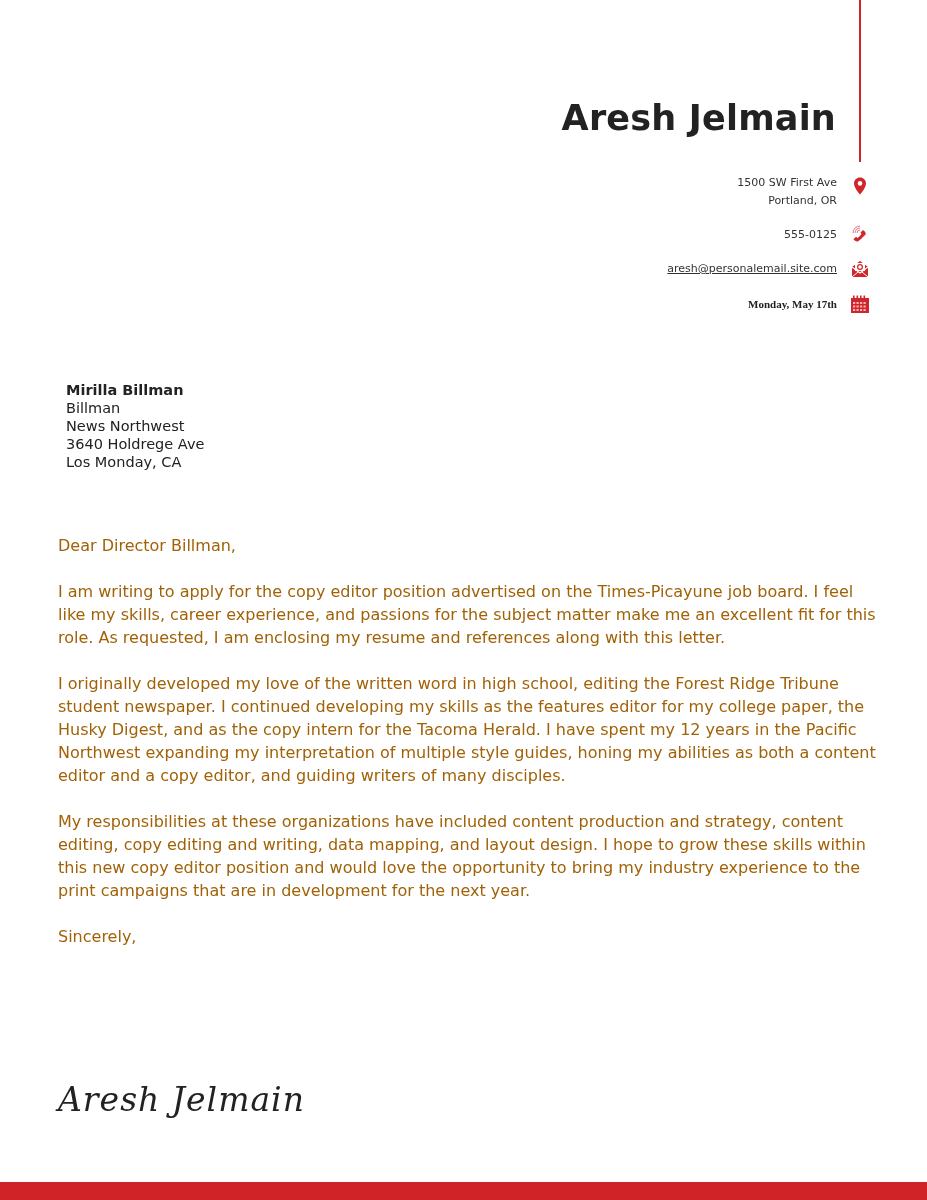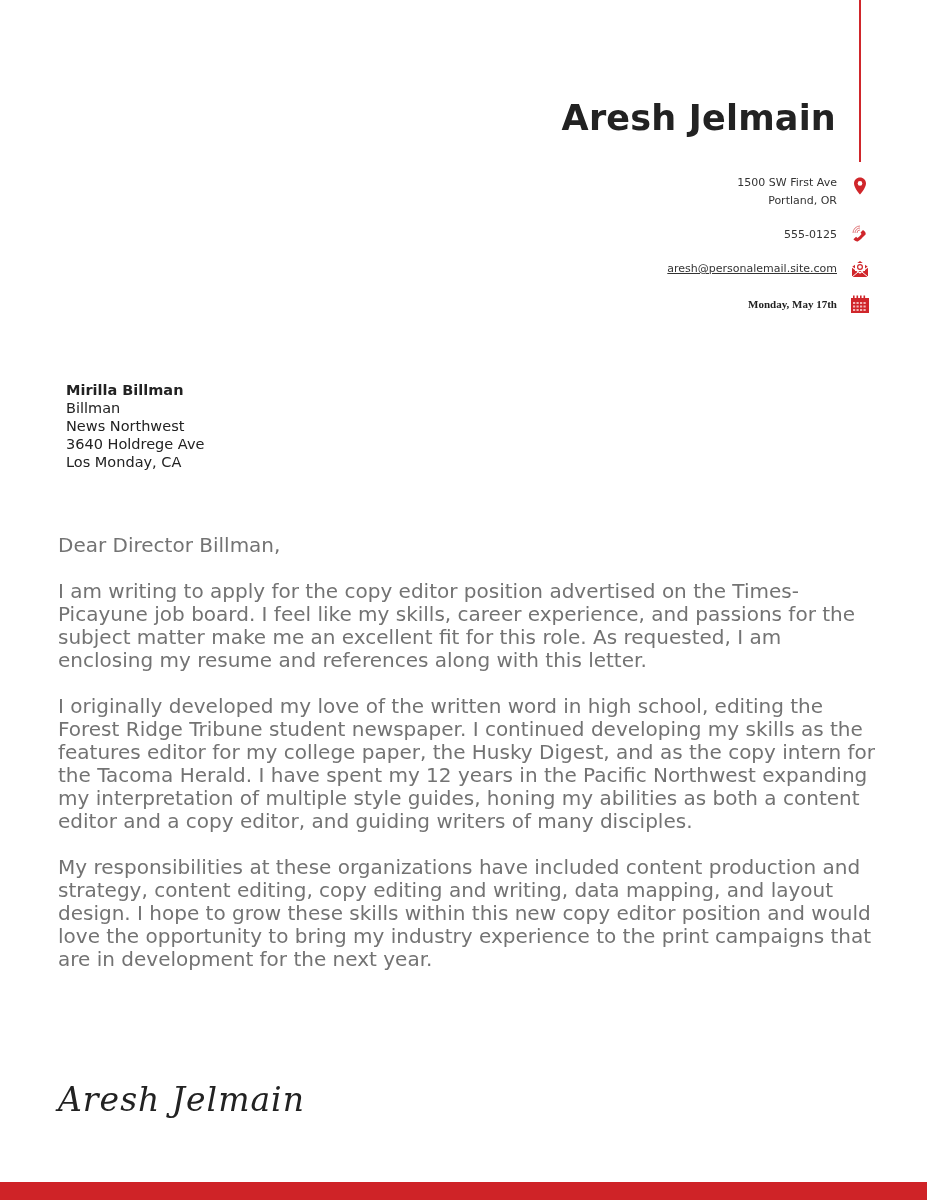--- a/index.html
+++ b/index.html
@@ -69,23 +69,23 @@
     color: #222222;
   }
   .recipient .line { display: block; }
   .recipient .name { font-weight: bold; }
 
   .letter-body {
     position: absolute;
     left: 58px;
     top: 534px;
     width: 820px;
-    font-size: 20px;
+    font-size: 16px;
     line-height: 23px;
-    color: #737373;
+    color: #a16207;
   }
   .letter-body p {
     margin: 0 0 23px 0;
   }
   .signature {
     position: absolute;
     left: 58px;
     top: 1080px;
     font-family: "DejaVu Serif", "Liberation Serif", serif;
     font-style: italic;
@@ -173,17 +173,18 @@
   <span class="line">News Northwest</span>
   <span class="line">3640 Holdrege Ave</span>
   <span class="line">Los Monday, CA</span>
 </div>
 
 <div class="letter-body">
   <p>Dear Director Billman,</p>
   <p>I am writing to apply for the copy editor position advertised on the Times-Picayune job board. I feel like my skills, career experience, and passions for the subject matter make me an excellent fit for this role. As requested, I am enclosing my resume and references along with this letter.</p>
   <p>I originally developed my love of the written word in high school, editing the Forest Ridge Tribune student newspaper. I continued developing my skills as the features editor for my college paper, the Husky Digest, and as the copy intern for the Tacoma Herald. I have spent my 12 years in the Pacific Northwest expanding my interpretation of multiple style guides, honing my abilities as both a content editor and a copy editor, and guiding writers of many disciples.</p>
   <p>My responsibilities at these organizations have included content production and strategy, content editing, copy editing and writing, data mapping, and layout design. I hope to grow these skills within this new copy editor position and would love the opportunity to bring my industry experience to the print campaigns that are in development for the next year.</p>
+  <p>Sincerely,</p>
 </div>
 
 <div class="signature">Aresh Jelmain</div>
 
 <div class="footer-bar"></div>
 
 </body></html>

